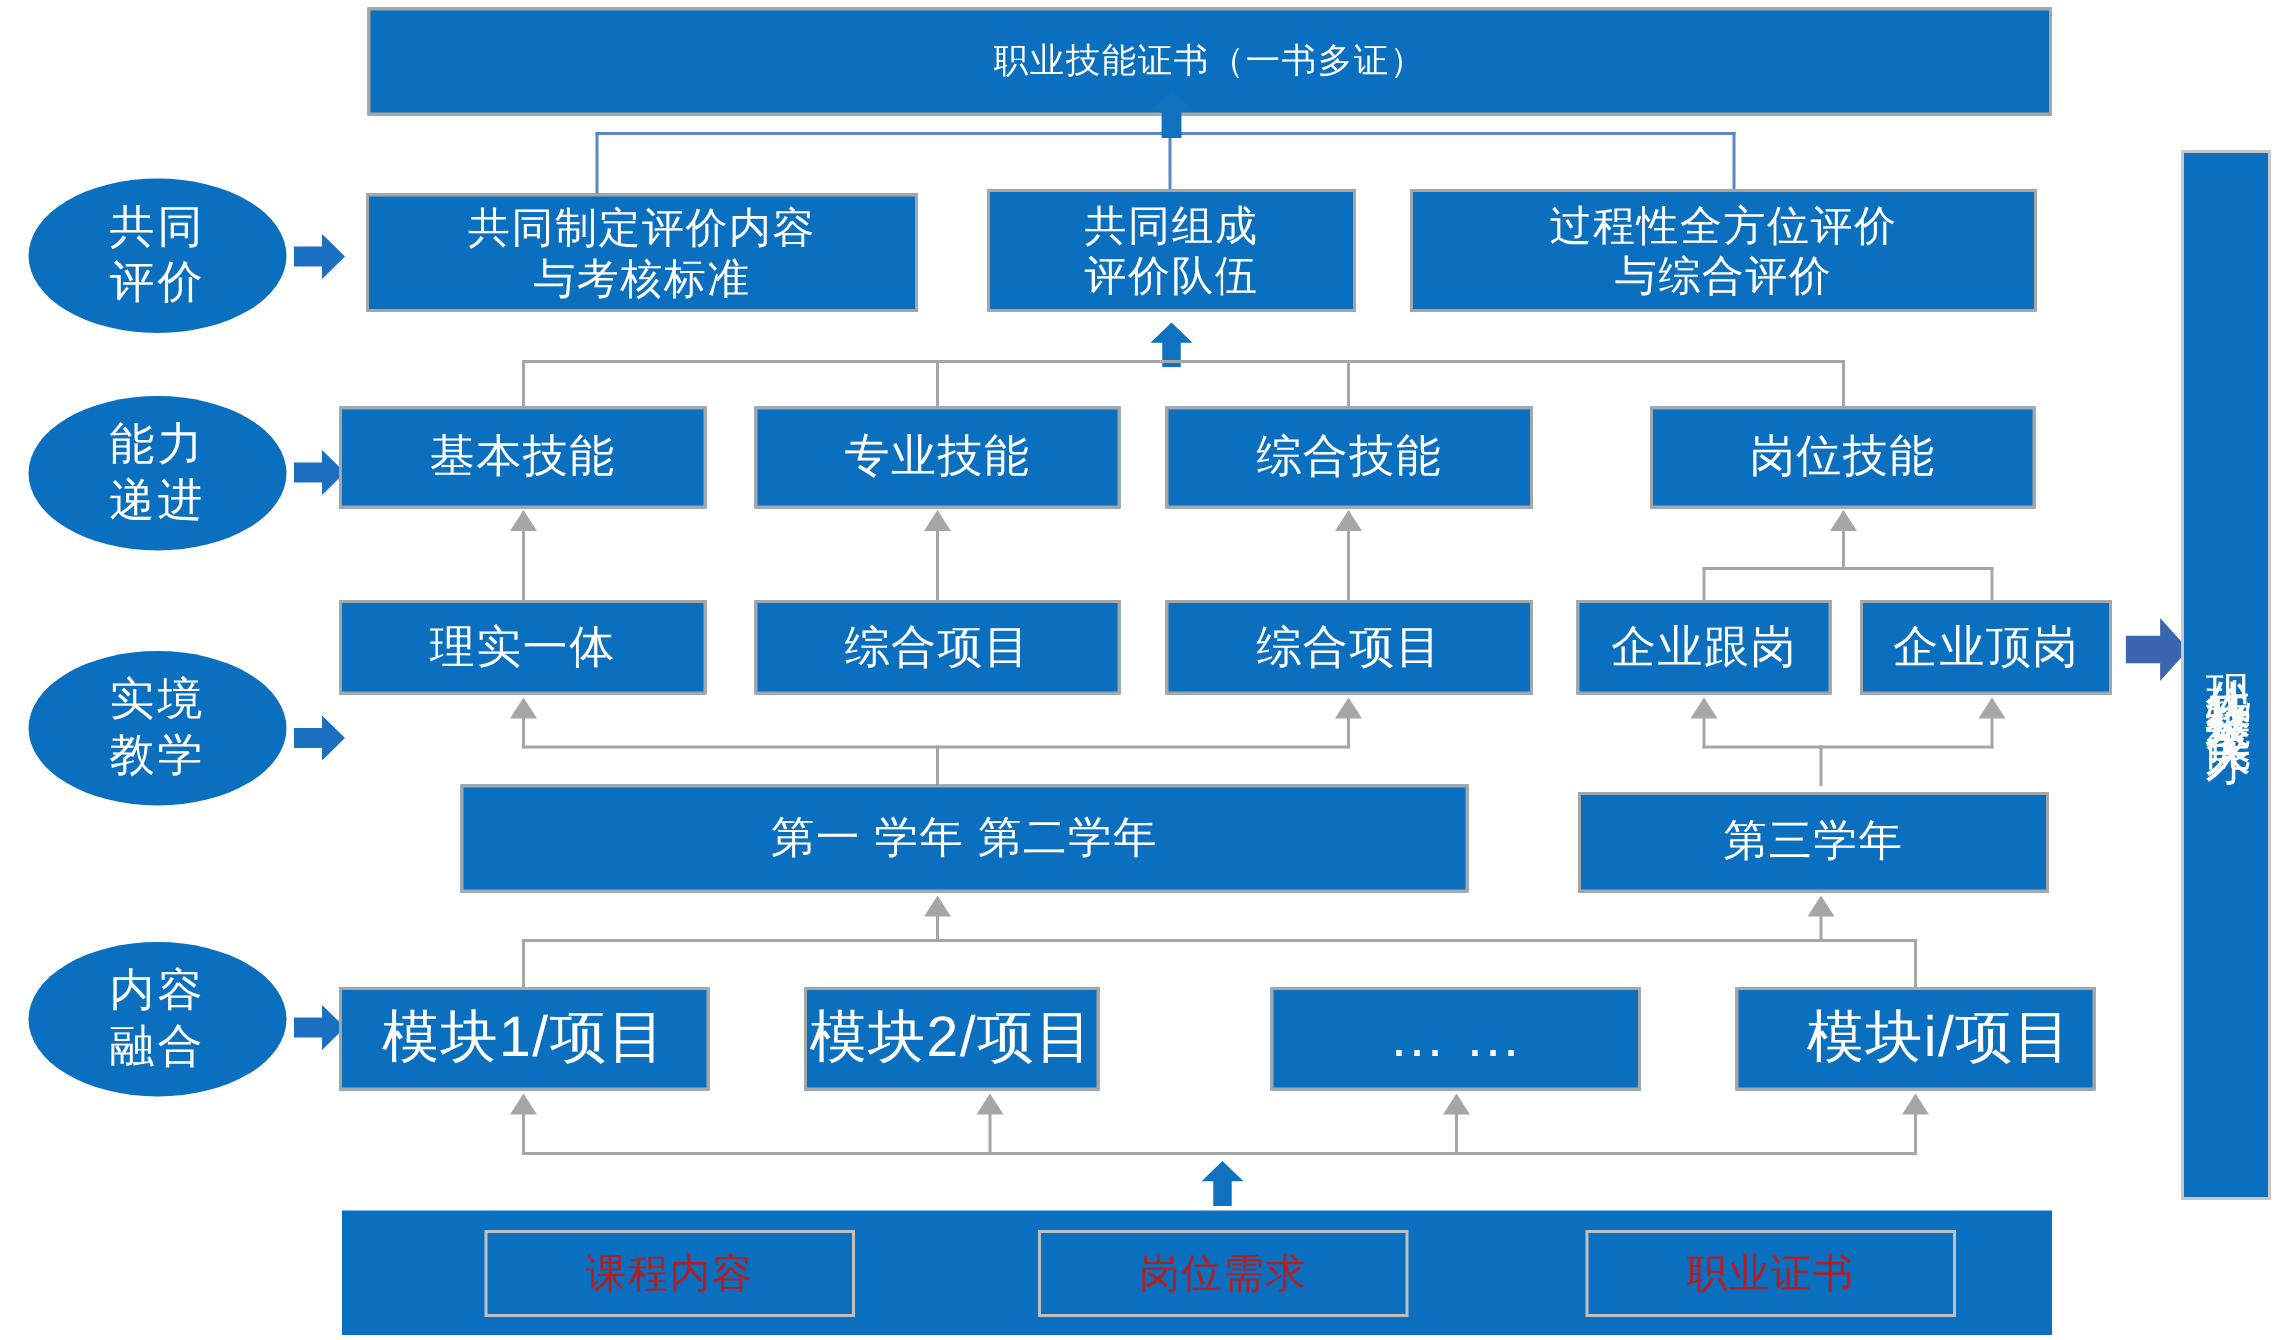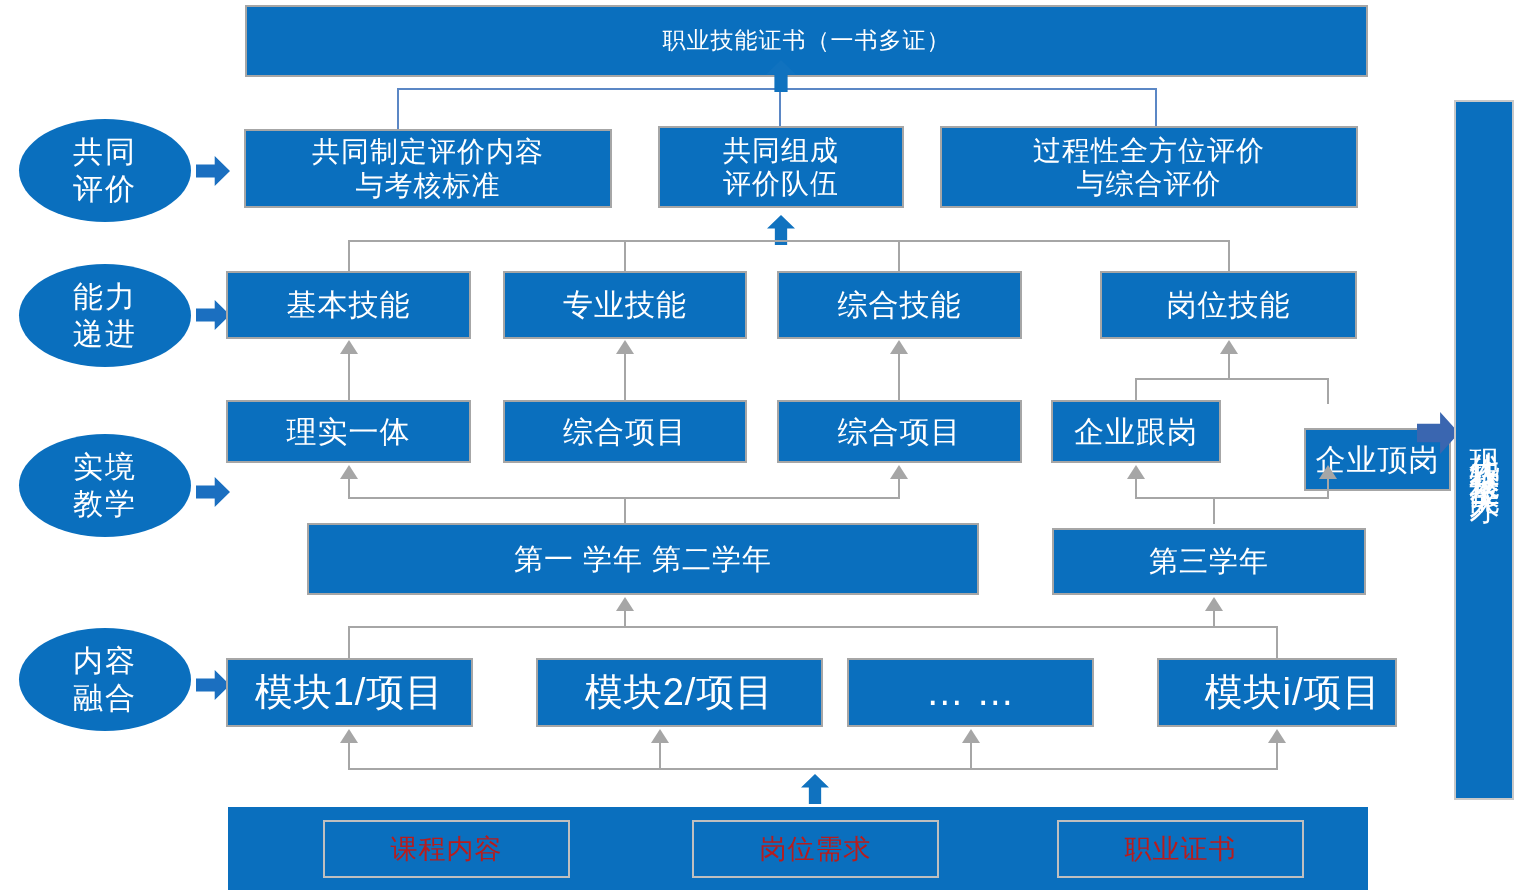--- a/index.html
+++ b/index.html
@@ -163,21 +163,21 @@
     <span>教学</span>
   </div>
   <div class="rarrow" style="left:196px;top:477px;width:34px;height:30px;">
       <i></i>
     </div>
 
   <div class="box teach" style="left:226px;top:400px;width:245px;height:63px;">理实一体</div>
   <div class="box teach" style="left:503px;top:400px;width:244px;height:63px;">综合项目</div>
   <div class="box teach" style="left:777px;top:400px;width:245px;height:63px;">综合项目</div>
   <div class="box teach" style="left:1051px;top:400px;width:170px;height:63px;">企业跟岗</div>
-  <div class="box teach" style="left:1304px;top:400px;width:147px;height:63px;margin-top:28px;">企业顶岗</div>
+  <div class="box teach" style="left:1240px;top:400px;width:168px;height:63px;">企业顶岗</div>
 
   <div class="rarrow big" style="left:1417px;top:412px;width:42px;height:42px;">
       <i></i>
     </div>
 
   <div class="ln hline" style="left:348px;top:497px;width:552px;height:2px;"></div>
   <div class="ln vline" style="left:348px;top:478px;height:21px;"></div>
   <div class="ah" style="left:340px;top:465px;"></div>
   <div class="ln vline" style="left:898px;top:478px;height:21px;"></div>
   <div class="ah" style="left:890px;top:465px;"></div>
@@ -203,21 +203,21 @@
 
   <div class="ellipse" style="left:19px;top:628px;width:172px;height:103px;">
     <span>内容</span>
     <span>融合</span>
   </div>
   <div class="rarrow" style="left:196px;top:670px;width:34px;height:30px;">
       <i></i>
     </div>
 
   <div class="box module" style="left:226px;top:658px;width:247px;height:69px;">模块1/项目</div>
-  <div class="box module" style="left:536px;top:658px;width:287px;height:69px;">模块2/项目</div>
+  <div class="box module" style="left:536px;top:658px;width:197px;height:69px;">模块2/项目</div>
   <div class="box module" style="left:847px;top:658px;width:247px;height:69px;">… …</div>
   <div class="box module" style="left:1157px;top:658px;width:240px;height:69px;padding-left:32px;">模块i/项目</div>
 
   <div class="ln hline" style="left:348px;top:768px;width:930px;height:2px;"></div>
   <div class="ln vline" style="left:348px;top:742px;height:28px;"></div>
   <div class="ah" style="left:340px;top:729px;"></div>
   <div class="ln vline" style="left:659px;top:742px;height:28px;"></div>
   <div class="ah" style="left:651px;top:729px;"></div>
   <div class="ln vline" style="left:970px;top:742px;height:28px;"></div>
   <div class="ah" style="left:962px;top:729px;"></div>

